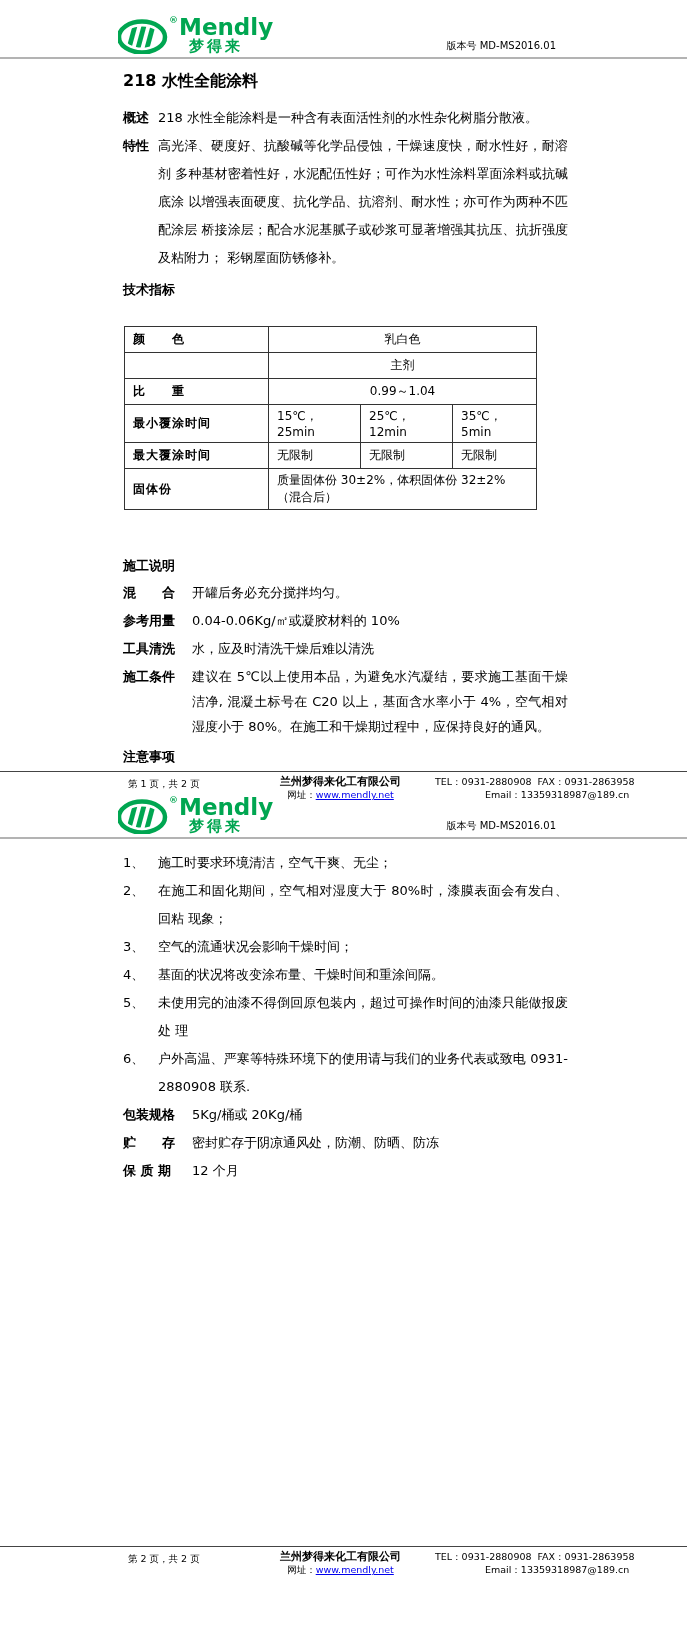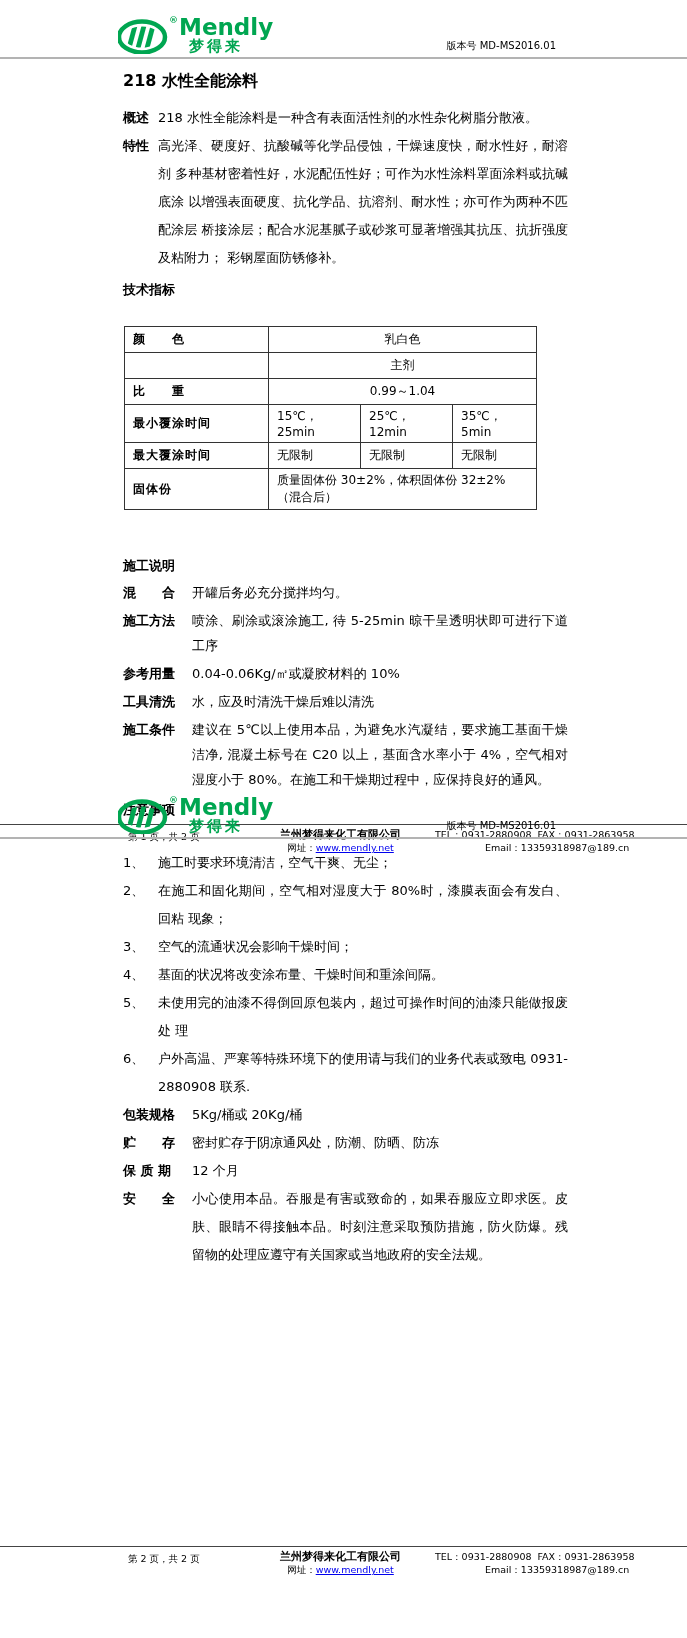--- a/index.html
+++ b/index.html
@@ -146,24 +146,20 @@
     </tbody>
       </table>
 
     <div class="sec-heading construct">施工说明</div>
 
     <div class="kv">
       <div class="kv-label">混　　合</div>
       <div class="kv-text">开罐后务必充分搅拌均匀。</div>
     </div>
     <div class="kv">
-      <div class="kv-label">施工方法</div>
-      <div class="kv-text">喷涂、刷涂或滚涂施工, 待 5-25min 晾干呈透明状即可进行下道工序</div>
-    </div>
-    <div class="kv">
       <div class="kv-label">参考用量</div>
       <div class="kv-text">0.04-0.06Kg/㎡或凝胶材料的 10%</div>
     </div>
     <div class="kv">
       <div class="kv-label">工具清洗</div>
       <div class="kv-text">水，应及时清洗干燥后难以清洗</div>
     </div>
     <div class="kv">
       <div class="kv-label">施工条件</div>
       <div class="kv-text">建议在 5℃以上使用本品，为避免水汽凝结，要求施工基面干燥洁净, 混凝土标号在 C20 以上，基面含水率小于 4%，空气相对湿度小于 80%。在施工和干燥期过程中，应保持良好的通风。</div>
@@ -251,24 +247,20 @@
       <div class="kv-text">5Kg/桶或 20Kg/桶</div>
     </div>
     <div class="kv">
       <div class="kv-label">贮　　存</div>
       <div class="kv-text">密封贮存于阴凉通风处，防潮、防晒、防冻</div>
     </div>
     <div class="kv">
       <div class="kv-label">保 质 期</div>
       <div class="kv-text">12 个月</div>
     </div>
-    <div class="kv">
-      <div class="kv-label">安　　全</div>
-      <div class="kv-text">小心使用本品。吞服是有害或致命的，如果吞服应立即求医。皮肤、眼睛不得接触本品。时刻注意采取预防措施，防火防爆。残留物的处理应遵守有关国家或当地政府的安全法规。</div>
-    </div>
   </div>
 
   <div class="footer pb2">
     <div class="footer-rule"></div>
     <div class="footer-cols">
       <div class="f-page">第 2 页，共 2 页</div>
       <div class="f-center">
         <div class="f-company">兰州梦得来化工有限公司</div>
         <div>
           <span>网址：</span><a class="f-link">www.mendly.net</a>

